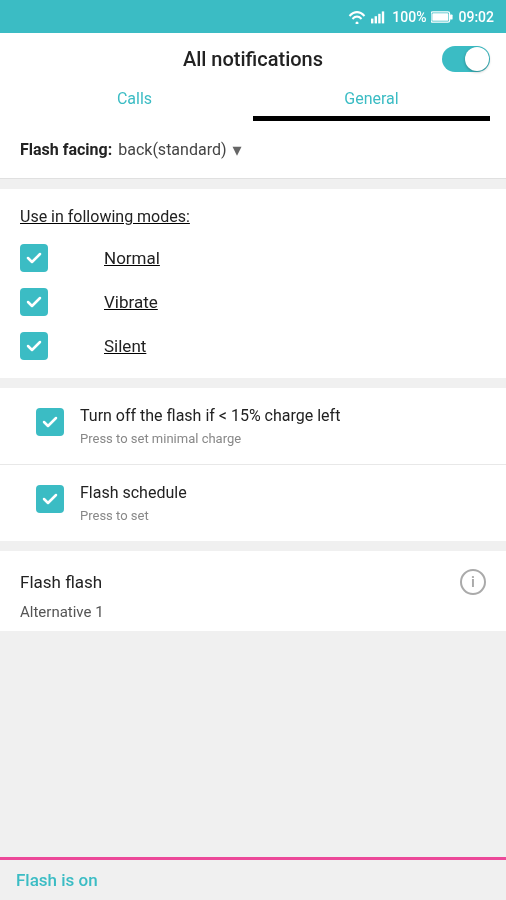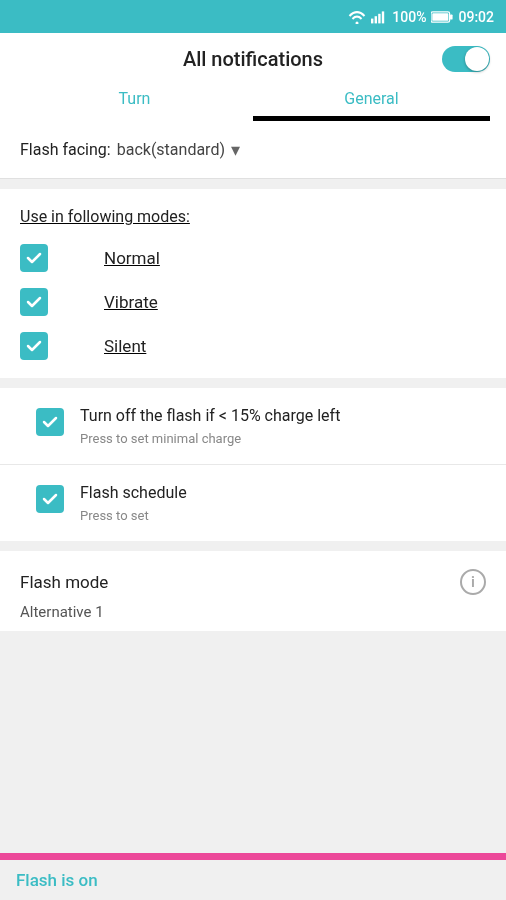--- a/index.html
+++ b/index.html
@@ -113,21 +113,21 @@
     .flash-facing-row {
       background: white;
       padding: 18px 20px;
       display: flex;
       align-items: center;
       border-bottom: 1px solid #e0e0e0;
     }
     .flash-facing-label {
       font-size: 16px;
       color: #222;
-      font-weight: 400;
+      font-weight: 700;
     }
     .flash-facing-value {
       font-size: 16px;
       color: #444;
       margin-left: 6px;
     }
     .dropdown-arrow {
       margin-left: 6px;
       color: #666;
       font-size: 18px;
@@ -239,21 +239,21 @@
     }
 
     
     .bottom-bar {
       position: absolute;
       bottom: 0;
       left: 0;
       right: 0;
       background: #f0f0f0;
       padding: 10px 16px;
-      border-top: 7px solid #ec4899;
+      border-top: 3px solid #ec4899;
     }
     .flash-status {
       font-size: 17px;
       color: #3bbcc4;
       font-weight: 500;
     }
   </style>
 </head>
 <body>
 
@@ -288,21 +288,21 @@
     <span class="header-title">All notifications</span>
     <div class="toggle-container">
       <div class="toggle-track">
         <div class="toggle-thumb"></div>
       </div>
     </div>
   </div>
 
   <div class="tabs">
     <div class="tab inactive">
-      <span>Turn</span>
+      <span>Calls</span>
     </div>
     <div class="tab active">
       <span>General</span>
     </div>
   </div>
 </div>
 
 <div class="content">
 
   <div class="flash-facing-row">
@@ -359,21 +359,21 @@
       </div>
       <div class="section-item-text">
         <div class="section-item-title">Flash schedule</div>
         <div class="section-item-subtitle">Press to set</div>
       </div>
     </div>
   </div>
 
   <div class="flash-mode-section">
     <div class="flash-mode-header">
-      <span class="flash-mode-title">Flash mode</span>
+      <span class="flash-mode-title">Flash flash</span>
       <div class="info-icon">i</div>
     </div>
     <div class="flash-mode-value">Alternative 1</div>
   </div>
 
 </div>
 
 <div class="bottom-bar">
   <span class="flash-status">Flash is on</span>
 </div>

